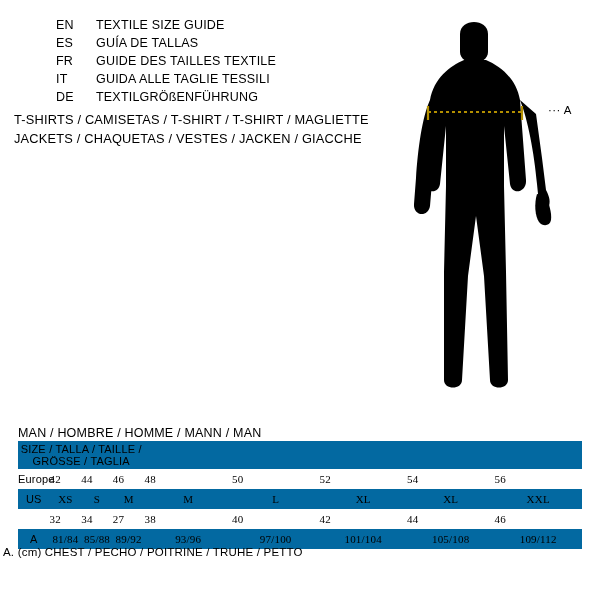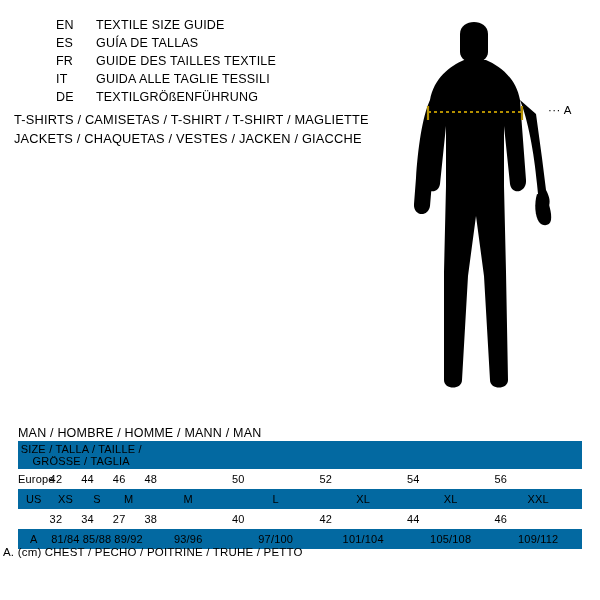--- a/index.html
+++ b/index.html
@@ -103,21 +103,21 @@
     height: 16px;
     letter-spacing: 0.2px;
     vertical-align: middle;
   }
   tr.row-grey td { background: #0369a1; text-align: center; }
   tr.row-white td { background: #ffffff; }
   td.col-label {
     padding-left: 3px;
     width: 86px;
   }
-  td.col-val { width: 59.5px; }
+  td.col-val { width: 59.5px; font-family: Liberation Serif, serif; }
   .hdr-row td {
     letter-spacing: 0.3px;
   }
 
   .footnote {
     position: absolute;
     left: 3px;
     top: 546px;
     font-size: 11.5px;
     letter-spacing: 0.2px;

